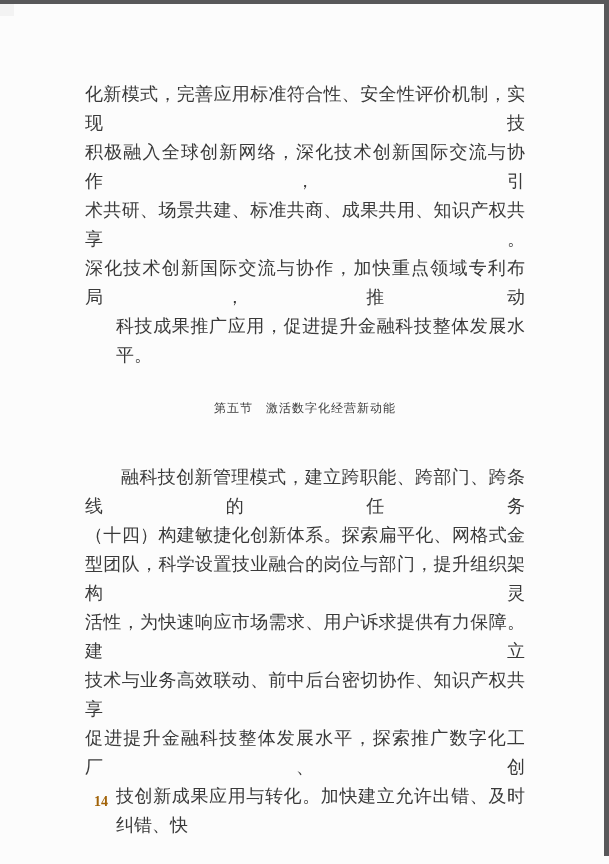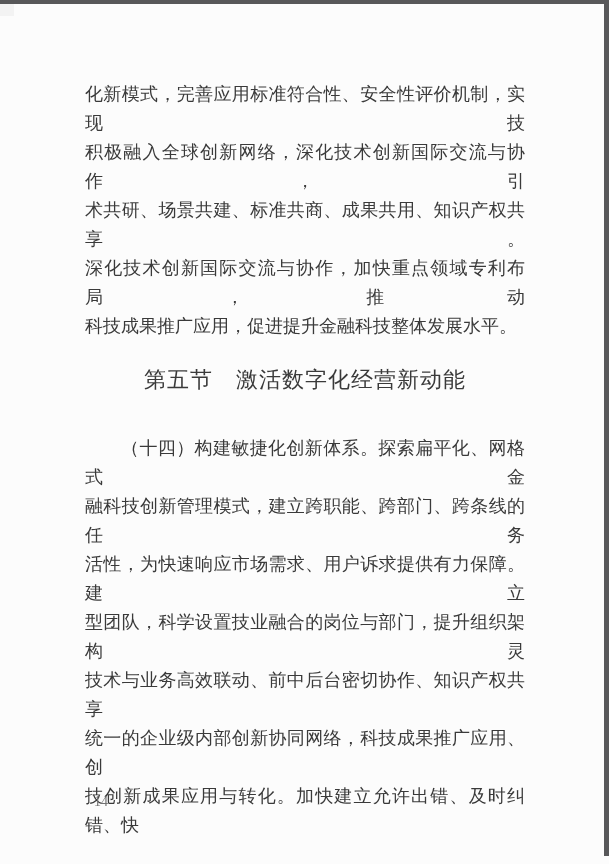--- a/index.html
+++ b/index.html
@@ -42,37 +42,38 @@
     top: 80px;
     width: 440px;
     font-size: 18px;
     line-height: 29px;
   }
   .para { margin: 0; }
   .line {
     text-align: justify;
     text-align-last: justify;
   }
-  .flush-last .line:last-child { text-align-last: left; }
+  .flush-last .line:last-child { text-align-last: left; margin-left: 31px; }
   .indent .line:first-child { text-indent: 2em; }
   .heading {
-    font-size: 22px;
+    font-size: 12px;
     line-height: 29px;
     font-weight: normal;
     text-align: center;
     margin: 24px 0 40px 0;
     letter-spacing: 1px;
   }
   .page-number {
     position: absolute;
     left: 94px;
     top: 793px;
     font-size: 14px;
     line-height: 18px;
-    color: #737373;
+    color: #a16207;
+    font-weight: bold;
   }
 </style>
 </head>
 <body>
 
 <div class="sheet">
   <div class="edge-top"></div>
   <div class="edge-right"></div>
   <div class="corner-artifact"></div>
 
@@ -81,25 +82,25 @@
         <div class="line">化新模式，完善应用标准符合性、安全性评价机制，实现技</div>
         <div class="line">积极融入全球创新网络，深化技术创新国际交流与协作，引</div>
         <div class="line">术共研、场景共建、标准共商、成果共用、知识产权共享。</div>
         <div class="line">深化技术创新国际交流与协作，加快重点领域专利布局，推动</div>
         <div class="line">科技成果推广应用，促进提升金融科技整体发展水平。</div>
       </div>
 
     <h2 class="heading">第五节　激活数字化经营新动能</h2>
 
     <div class="para indent flush-last">
+        <div class="line">融科技创新管理模式，建立跨职能、跨部门、跨条线的任务</div>
         <div class="line">（十四）构建敏捷化创新体系。探索扁平化、网格式金</div>
-        <div class="line">融科技创新管理模式，建立跨职能、跨部门、跨条线的任务</div>
+        <div class="line">型团队，科学设置技业融合的岗位与部门，提升组织架构灵</div>
         <div class="line">活性，为快速响应市场需求、用户诉求提供有力保障。建立</div>
-        <div class="line">型团队，科学设置技业融合的岗位与部门，提升组织架构灵</div>
         <div class="line">技术与业务高效联动、前中后台密切协作、知识产权共享</div>
-        <div class="line">统一的企业级内部创新协同网络，科技成果推广应用、创</div>
+        <div class="line">促进提升金融科技整体发展水平，探索推广数字化工厂、创</div>
         <div class="line">技创新成果应用与转化。加快建立允许出错、及时纠错、快</div>
       </div>
 
   </div>
 
   <div class="page-number">14</div>
 </div>
 
 </body></html>

